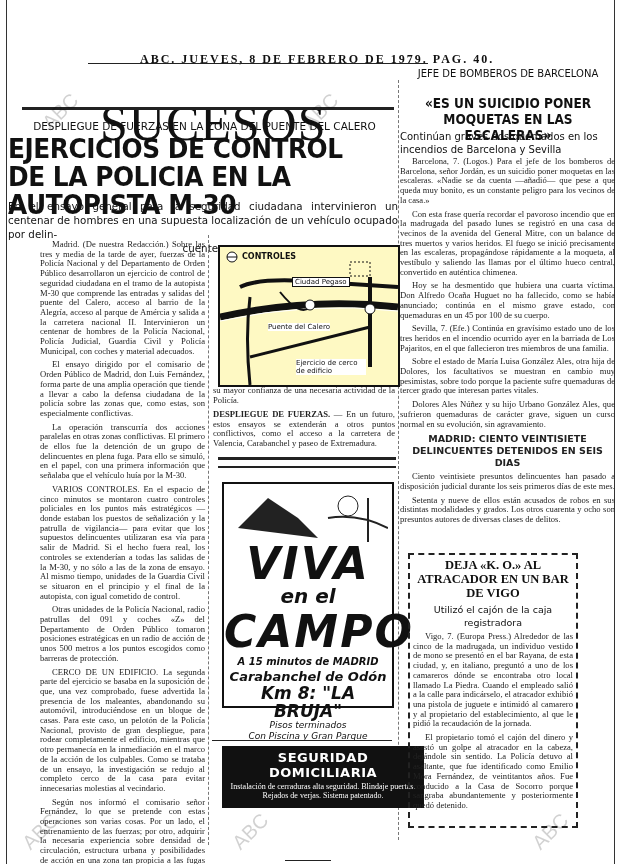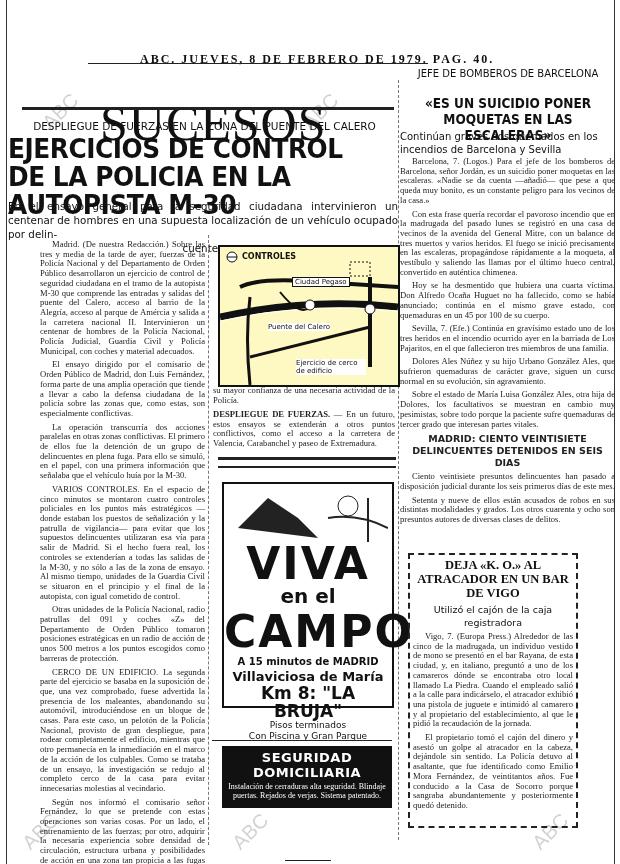--- a/index.html
+++ b/index.html
@@ -15,29 +15,29 @@
   .deck-end { text-align:center; }
   .col { font-family:"Liberation Serif", serif; font-size:8.6px; line-height:9.7px; text-align:justify; color:#222; }
   .col p { margin:0 0 4px 0; text-indent:12px; }
   .col b { font-weight:bold; }
   .col1 { left:40px; top:240px; width:165px; }
   .vrule { border-left:1px dashed #777; }
   .map { left:218px; top:245px; width:178px; height:138px; border:2px solid #111; background:#fef9c3; overflow:hidden; }
   .map-caption { left:213px; top:386px; width:182px; }
   .desp { left:213px; top:410px; width:182px; }
   .double-rule { left:218px; top:457px; width:178px; height:6px; border-top:3px solid #222; border-bottom:2px solid #222; }
-  .ad-viva { left:222px; top:482px; width:168px; height:222px; border:2px solid #111; background:#fff; text-align:center; font-family:"DejaVu Sans", sans-serif; }
+  .ad-viva { left:222px; top:482px; width:168px; height:222px; border:2px solid #111; background:#fff; text-align:center; font-family:"DejaVu Sans", sans-serif;font-style:italic; }
   .viva-big { font-size:44px; font-weight:bold; letter-spacing:2px; line-height:44px; margin-top:58px; }
   .viva-small { font-size:20px; font-weight:bold; line-height:20px; }
   .viva-mins { font-size:10px; font-weight:bold; margin-top:2px; }
   .viva-town { font-size:13px; font-weight:bold; margin-top:2px; }
   .viva-km { font-size:17px; font-weight:bold; line-height:18px; }
   .viva-pisos { font-size:9px; line-height:11px; }
   .viva-tel { font-size:13px; font-weight:bold; margin-top:6px; }
-  .ad-seg { left:222px; top:746px; width:170px; height:62px; background:#111; color:#fff; text-align:center; font-family:"DejaVu Sans", sans-serif; }
+  .ad-seg { left:222px; top:746px; width:202px; height:62px; background:#111; color:#fff; text-align:center; font-family:"DejaVu Sans", sans-serif; }
   .seg-title { font-size:13px; font-weight:bold; margin-top:4px; letter-spacing:0.5px; }
   .seg-body { font-family:"Liberation Serif", serif; font-size:8px; line-height:9px; padding:2px 6px; }
   .right-kicker { left:398px; top:68px; width:220px; text-align:center; font-family:"DejaVu Sans", sans-serif; font-size:10px; line-height:12px; }
   .right-head { left:398px; top:95px; width:220px; text-align:center; font-family:"DejaVu Sans", sans-serif; font-weight:bold; font-size:13.5px; line-height:16px; transform:scaleX(0.9); }
   .right-deck { left:400px; top:130px; width:215px; font-family:"DejaVu Sans", sans-serif; font-size:10px; line-height:13px; }
   .right-col { left:400px; top:157px; width:215px; }
   .subhead { font-family:"DejaVu Sans", sans-serif; font-weight:bold; font-size:9.5px; text-align:center; line-height:12px; margin:3px 0; }
   .vigo-box { left:408px; top:553px; width:170px; height:275px; border:2px dashed #222; padding:3px; box-sizing:border-box; }
   .vigo-head { font-family:"Liberation Serif", serif; font-weight:bold; font-size:12.5px; text-align:center; line-height:14px; }
   .vigo-deck { font-family:"DejaVu Sans", sans-serif; font-size:9.5px; text-align:center; line-height:13px; margin:3px 0; }
@@ -108,21 +108,21 @@
 <div class="abs ad-viva">
   <svg class="abs" style="left:4px;top:4px;" width="160" height="54" viewBox="0 0 160 54">
     <path d="M10,40 L40,10 L70,30 L90,50 Z" fill="#222"></path>
     <circle cx="120" cy="18" r="10" fill="none" stroke="#222"></circle>
     <path d="M100,30 Q130,25 160,40 M140,10 L140,54" stroke="#222" stroke-width="2" fill="none"></path>
   </svg>
   <div class="viva-big">VIVA</div>
   <div class="viva-small">en el</div>
   <div class="viva-big" style="margin-top:4px;">CAMPO</div>
   <div class="viva-mins">A 15 minutos de MADRID</div>
-  <div class="viva-town">Villaviciosa de María</div>
+  <div class="viva-town">Carabanchel de Odón</div>
   <div class="viva-km">Km 8: "LA BRUJA"</div>
   <div class="viva-pisos">Pisos terminados</div>
   <div class="viva-pisos">Con Piscina y Gran Parque</div>
   <div class="viva-tel">Tel. en Madrid - 279 73 65</div>
 </div>
 
 <div class="abs" style="left:212px;top:740px;width:180px;border-top:1px solid #222;"></div>
 <div class="abs ad-seg">
   <div class="seg-title">SEGURIDAD DOMICILIARIA</div>
   <div class="seg-body">Instalación de cerraduras alta seguridad. Blindaje puertas. Rejados de verjas. Sistema patentado.</div>
@@ -133,22 +133,22 @@
 
 <div class="abs right-kicker">JEFE DE BOMBEROS DE BARCELONA</div>
 <div class="abs right-head">«ES UN SUICIDIO PONER MOQUETAS EN LAS ESCALERAS»</div>
 <div class="abs right-deck">Continúan graves dos quemados en los incendios de Barcelona y Sevilla</div>
 
 <div class="abs col right-col">
   <p>Barcelona, 7. (Logos.) Para el jefe de los bomberos de Barcelona, señor Jordán, es un suicidio poner moquetas en las escaleras. «Nadie se da cuenta —añadió— que pese a que queda muy bonito, es un constante peligro para los vecinos de la casa.»</p>
   <p>Con esta frase quería recordar el pavoroso incendio que en la madrugada del pasado lunes se registró en una casa de vecinos de la avenida del General Mitre, con un balance de tres muertos y varios heridos. El fuego se inició precisamente en las escaleras, propagándose rápidamente a la moqueta, al vestíbulo y saliendo las llamas por el último hueco central, convertido en auténtica chimenea.</p>
   <p>Hoy se ha desmentido que hubiera una cuarta víctima. Don Alfredo Ocaña Huguet no ha fallecido, como se había anunciado; continúa en el mismo grave estado, con quemaduras en un 45 por 100 de su cuerpo.</p>
   <p>Sevilla, 7. (Efe.) Continúa en gravísimo estado uno de los tres heridos en el incendio ocurrido ayer en la barriada de Los Pajaritos, en el que fallecieron tres miembros de una familia.</p>
+  <p>Sobre el estado de María Luisa González Ales, otra hija de Dolores, los facultativos se muestran en cambio muy pesimistas, sobre todo porque la paciente sufre quemaduras de tercer grado que interesan partes vitales.</p>
   <p>Dolores Ales Núñez y su hijo Urbano González Ales, que sufrieron quemaduras de carácter grave, siguen un curso normal en su evolución, sin agravamiento.</p>
-  <p>Sobre el estado de María Luisa González Ales, otra hija de Dolores, los facultativos se muestran en cambio muy pesimistas, sobre todo porque la paciente sufre quemaduras de tercer grado que interesan partes vitales.</p>
   <div class="subhead">MADRID: CIENTO VEINTISIETE DELINCUENTES DETENIDOS EN SEIS DIAS</div>
   <p>Ciento veintisiete presuntos delincuentes han pasado a disposición judicial durante los seis primeros días de este mes.</p>
   <p>Setenta y nueve de ellos están acusados de robos en sus distintas modalidades y grados. Los otros cuarenta y ocho son presuntos autores de diversas clases de delitos.</p>
 </div>
 
 <div class="abs vigo-box">
   <div class="vigo-head">DEJA «K. O.» AL ATRACADOR EN UN BAR DE VIGO</div>
   <div class="vigo-deck">Utilizó el cajón de la caja registradora</div>
   <div class="col">
     <p>Vigo, 7. (Europa Press.) Alrededor de las cinco de la madrugada, un individuo vestido de mono se presentó en el bar Rayana, de esta ciudad, y, en italiano, preguntó a uno de los camareros dónde se encontraba otro local llamado La Piedra. Cuando el empleado salió a la calle para indicárselo, el atracador exhibió una pistola de juguete e intimidó al camarero y al propietario del establecimiento, al que le pidió la recaudación de la jornada.</p>

